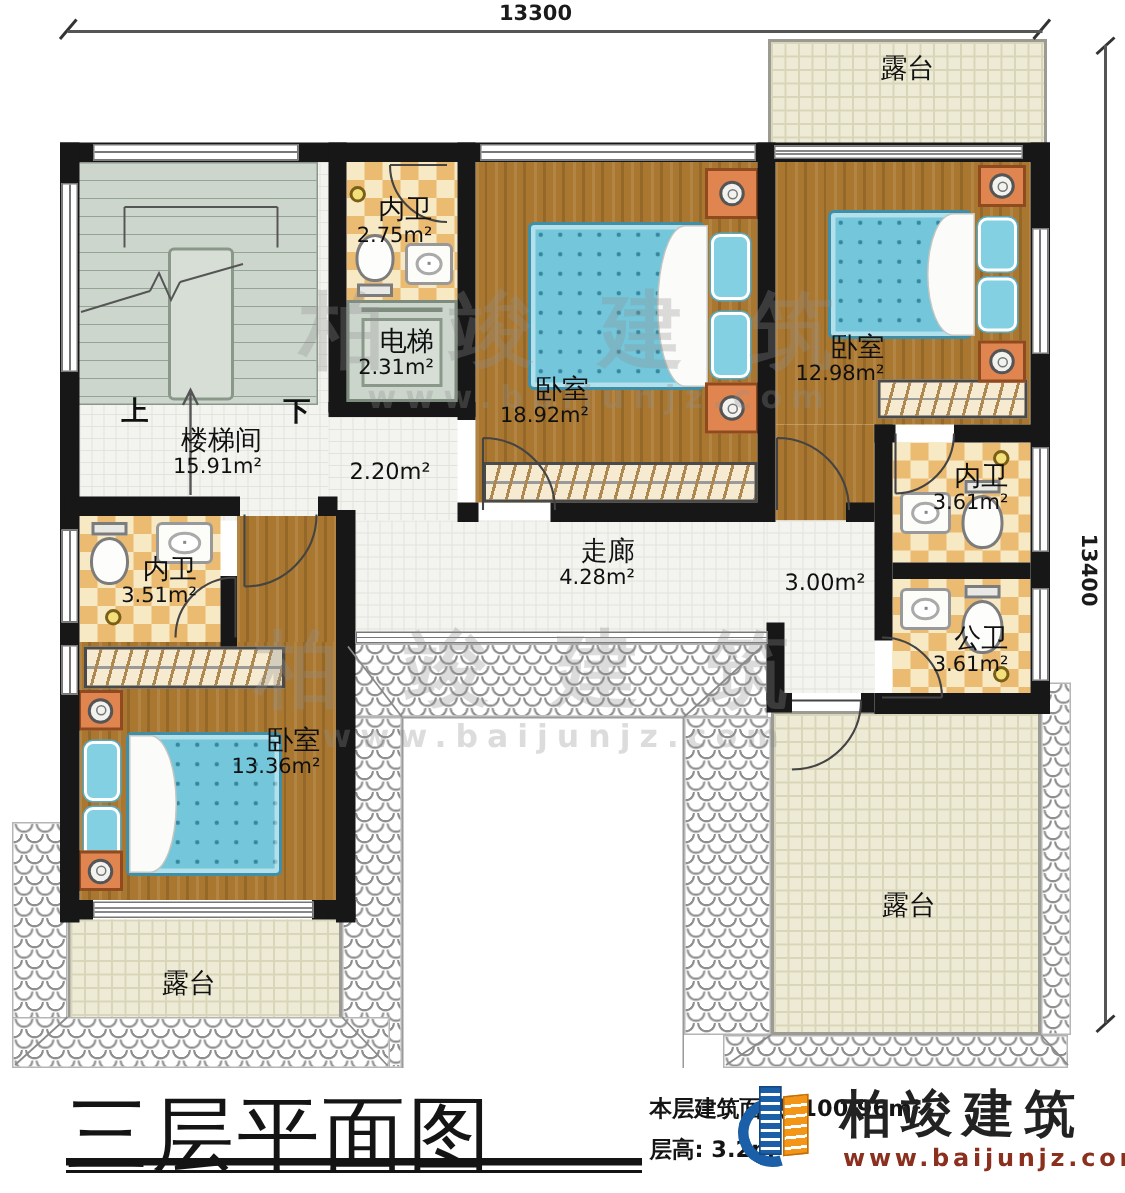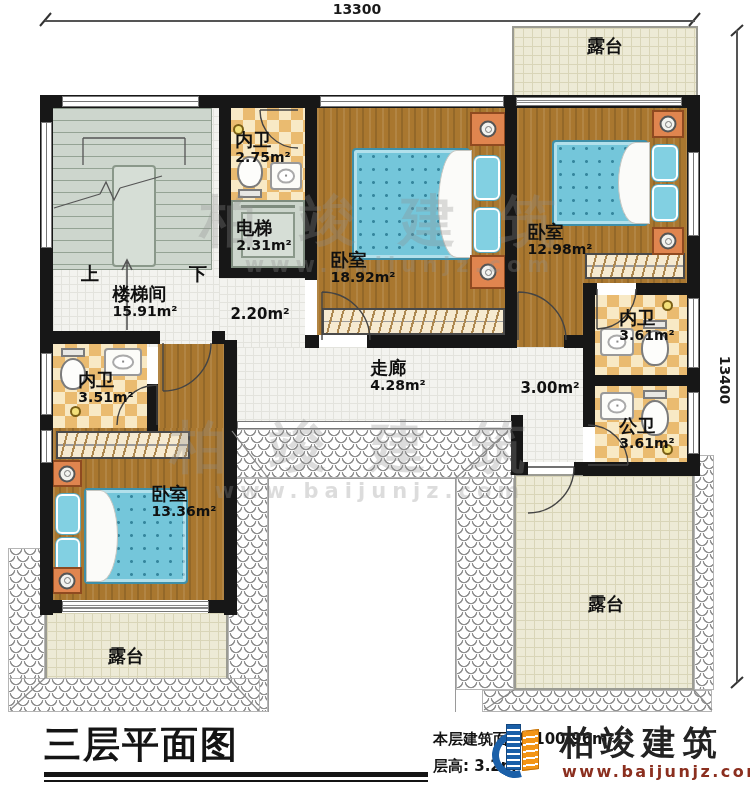--- a/index.html
+++ b/index.html
@@ -29,33 +29,33 @@
   .ns{position:absolute;background:#e0854f;border:2px solid #8f4a20;box-sizing:border-box;z-index:3;}
   .nslamp{position:absolute;left:50%;top:50%;transform:translate(-50%,-50%);width:17px;height:17px;background:#f2f2ee;border:2px solid #555;border-radius:50%;box-sizing:border-box;}
   .nslamp:before{content:"";position:absolute;left:50%;top:50%;transform:translate(-50%,-50%);width:7px;height:7px;border:1px solid #777;border-radius:50%;box-sizing:border-box;}
   .toilet{position:absolute;z-index:3;}
   .bowl{position:absolute;background:#fdfdfb;border:2px solid #7c7c7c;border-radius:50% 50% 46% 46%;box-sizing:border-box;}
   .tank{position:absolute;background:#e8e8e4;border:2px solid #7c7c7c;box-sizing:border-box;}
   .sink{position:absolute;background:#fcfcf8;border:2px solid #999;border-radius:4px;box-sizing:border-box;z-index:3;}
   .sinkoval{position:absolute;left:50%;top:50%;transform:translate(-50%,-50%);width:64%;height:62%;background:#fff;border:2px solid #aaa;border-radius:50%;box-sizing:border-box;}
   .sinkoval:before{content:"";position:absolute;left:50%;top:50%;width:2px;height:2px;background:#888;transform:translate(-50%,-50%);}
   .lampfx{position:absolute;width:11px;height:11px;background:#f3e07a;border:2px solid #7a5f16;border-radius:50%;box-sizing:border-box;z-index:4;}
-  .rl{position:absolute;z-index:30;transform:translateX(-50%);text-align:left;color:#101010;font-weight:700;line-height:1.12;white-space:nowrap;}
+  .rl{position:absolute;z-index:30;transform:translateX(-50%);text-align:right;color:#101010;font-weight:400;line-height:1.12;white-space:nowrap;}
   .rl .nm{font-size:18px;display:block;}
   .rl .ar{font-size:14px;display:block;}
   .updown{position:absolute;z-index:30;font-size:18px;font-weight:700;color:#101010;transform:translateX(-50%);}
   .dimtext{position:absolute;z-index:31;font-size:14px;font-weight:700;color:#1a1a1a;}
   .dimline{position:absolute;background:#555;z-index:31;}
   .wm{position:absolute;z-index:25;color:#8f8f8f;opacity:.30;font-weight:700;text-align:center;pointer-events:none;}
   .wm .wmt{display:block;font-size:56px;letter-spacing:44px;line-height:1.05;}
   .wm .wmu{display:block;font-size:21px;letter-spacing:6px;margin-top:2px;}
   #overlay{position:absolute;left:0;top:0;z-index:28;pointer-events:none;}
   
   #titleblock{position:absolute;left:0;top:712px;width:750px;height:83px;background:#fff;z-index:35;}
-  .ttl{position:absolute;left:44px;top:8px;font-size:37px;font-weight:700;color:#141414;letter-spacing:2px;}
+  .ttl{position:absolute;left:44px;top:8px;font-size:55px;font-weight:400;color:#141414;letter-spacing:2px;}
   .scale{position:absolute;left:330px;top:14px;font-size:37px;font-weight:400;color:#141414;}
   .uline1{position:absolute;left:44px;top:60px;width:384px;height:5px;background:#141414;}
   .uline2{position:absolute;left:44px;top:68px;width:384px;height:2px;background:#141414;}
   .info1{position:absolute;left:433px;top:18px;font-size:15px;font-weight:700;color:#141414;}
   .info2{position:absolute;left:433px;top:45px;font-size:15px;font-weight:700;color:#141414;}
   .logo{position:absolute;left:492px;top:10px;width:60px;height:62px;}
   .swoosh{position:absolute;left:0px;top:10px;width:46px;height:46px;border:7px solid #1a5fa8;border-radius:50%;border-top-color:transparent;border-right-color:transparent;transform:rotate(28deg);box-sizing:border-box;}
   .bldgB{position:absolute;left:14px;top:2px;width:13px;height:44px;background:#1a5fa8;background-image:repeating-linear-gradient(rgba(0,0,0,0) 0 4px,#fff 4px 6px);border:1px solid #14477e;}
   .bldgO{position:absolute;left:30px;top:8px;width:15px;height:38px;background:#f39516;background-image:repeating-linear-gradient(rgba(0,0,0,0) 0 5px,#fff 5px 7px);transform:skewY(-6deg);border:1px solid #c06f08;}
   .brandname{position:absolute;left:560px;top:8px;font-size:34px;font-weight:900;color:#222;letter-spacing:7px;white-space:nowrap;}

